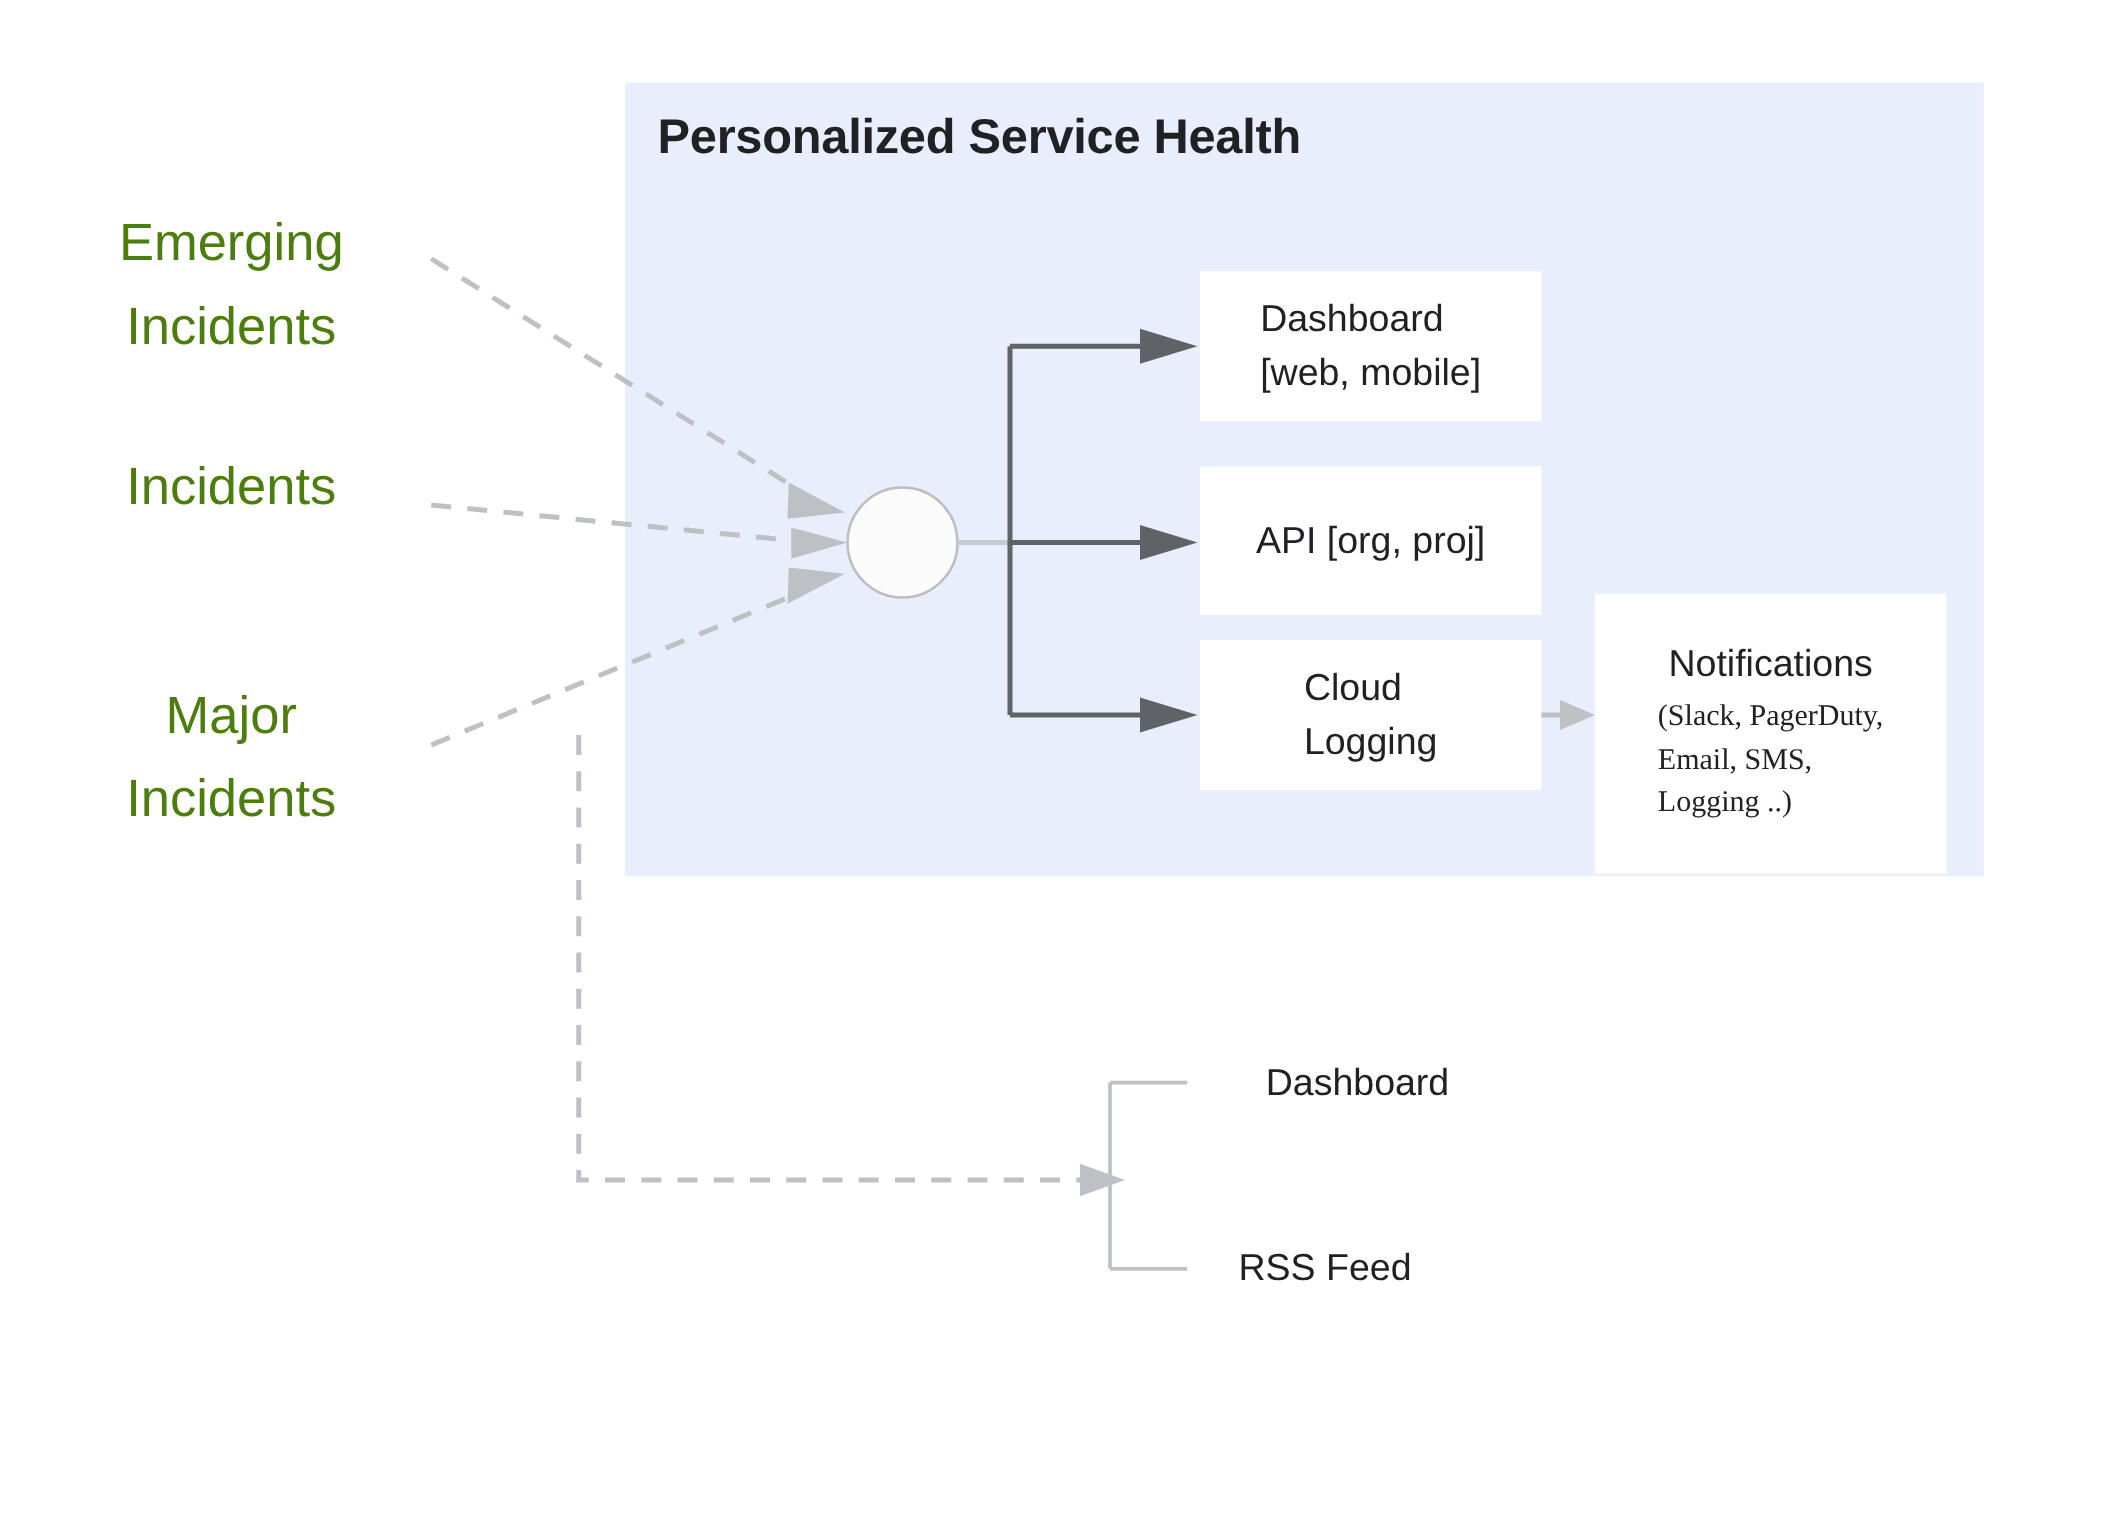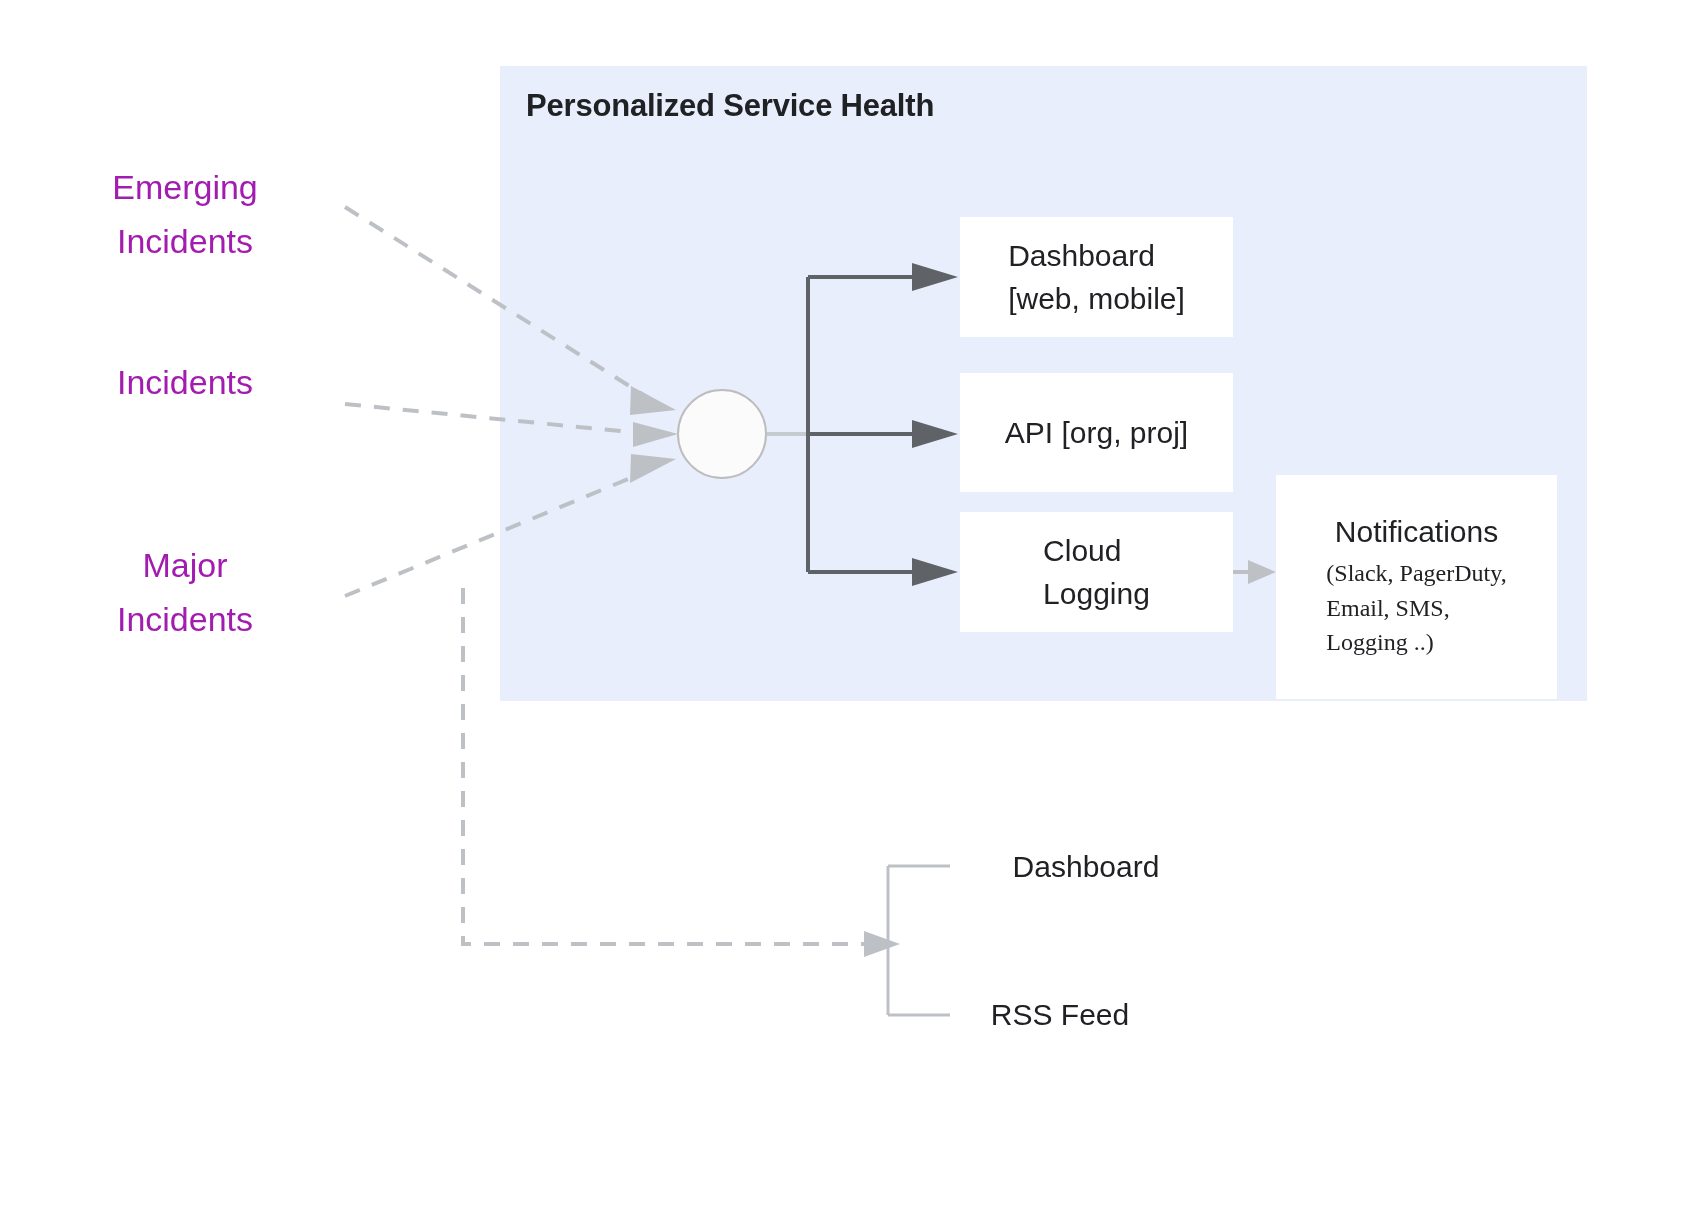--- a/index.html
+++ b/index.html
@@ -40,35 +40,35 @@
     left: 500px;
     top: 726px;
     width: 1087px;
     height: 402px;
     background: #dde8d4;
   }
   .panel-title {
     position: absolute;
     left: 26px;
     top: 22px;
-    font-size: 31px;
+    font-size: 39px;
     font-weight: bold;
     letter-spacing: -0.2px;
     color: #202124;
     white-space: nowrap;
   }
 
   
   .src-label {
     position: absolute;
     width: 300px;
     text-align: center;
-    font-size: 34px;
+    font-size: 42px;
     line-height: 1.6;
-    color: #a21caf;
+    color: #4d7c0f;
   }
   .src-label span { display: block; }
   #src-emerging  { left: 35px; top: 160px; }
   #src-confirmed { left: 35px; top: 355px; }
   #src-major     { left: 35px; top: 538px; }
 
   
   .node-box {
     position: absolute;
     background: #ffffff;

